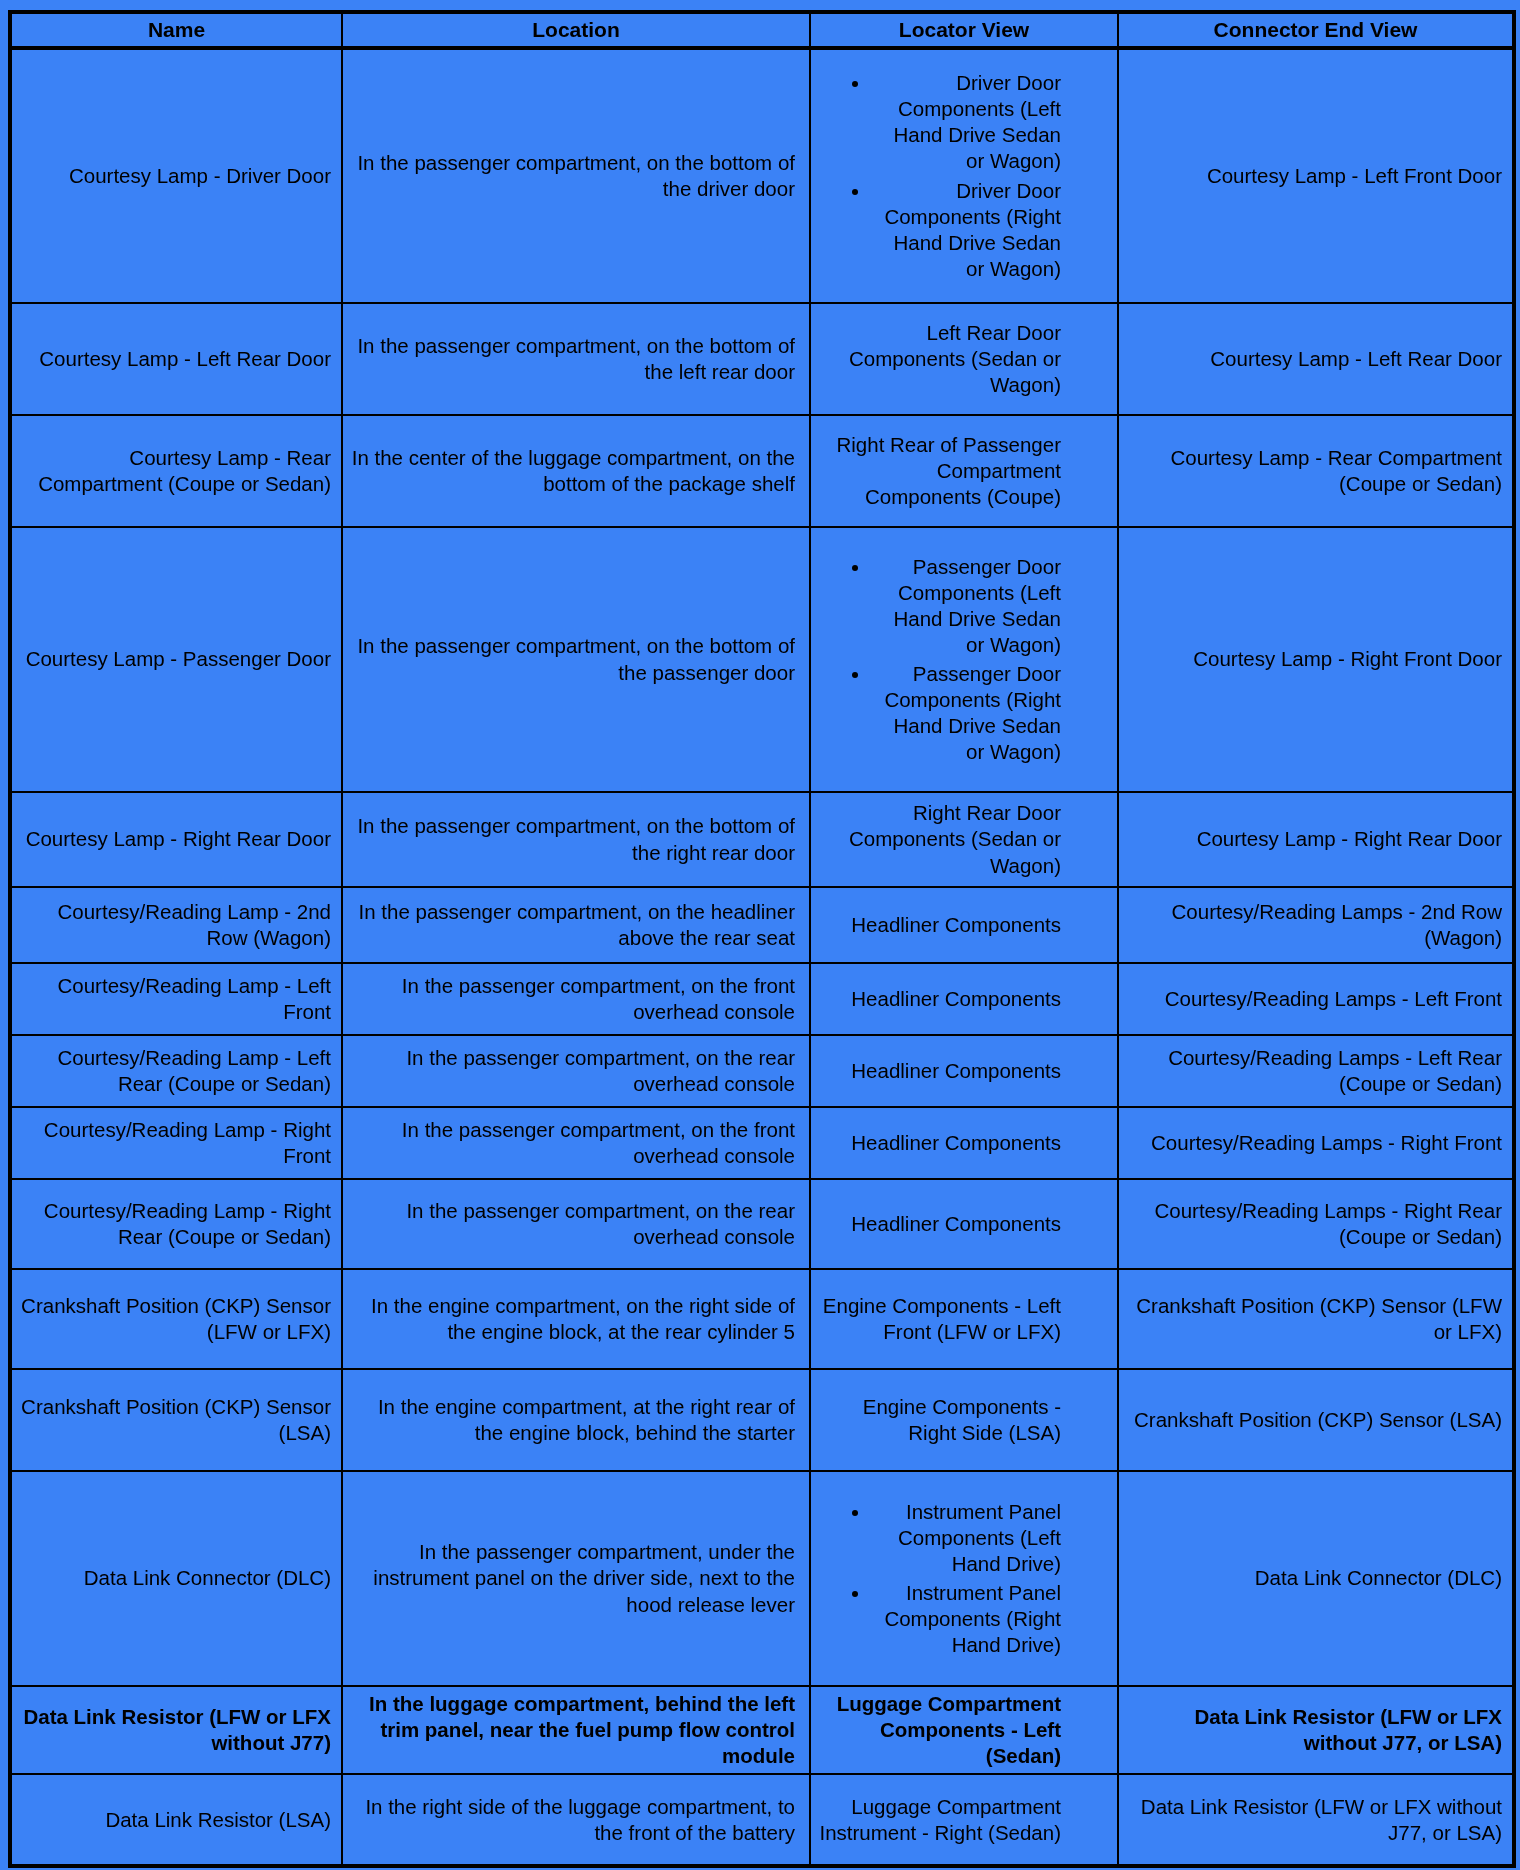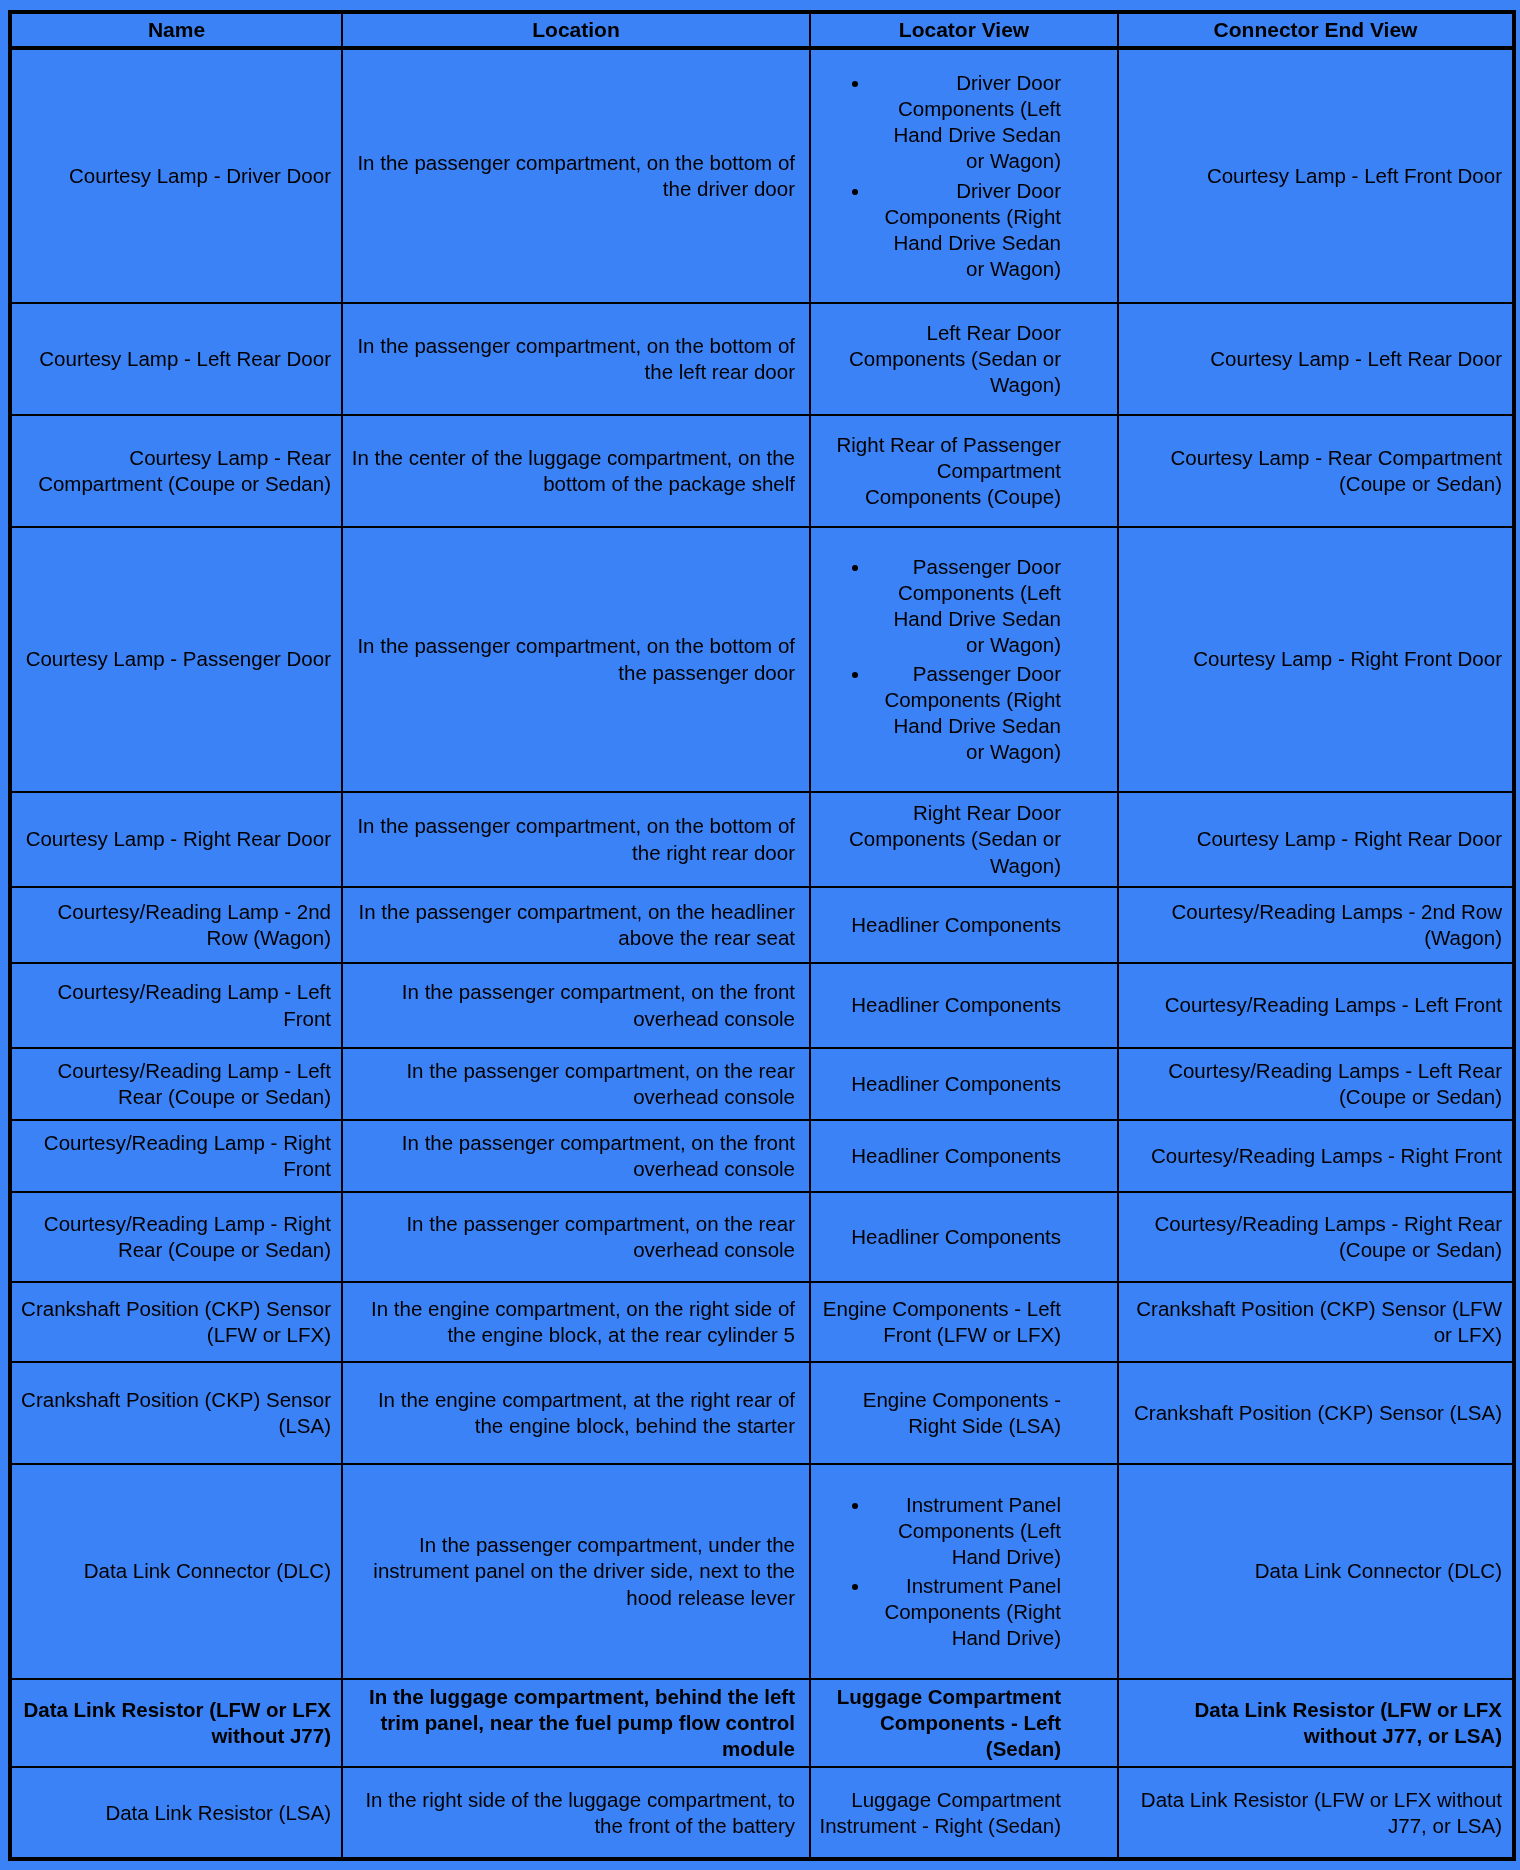--- a/index.html
+++ b/index.html
@@ -62,25 +62,25 @@
     margin: 3px 0;
   }
 
   
   tbody tr:nth-child(1)  { height: 255px; }
   tbody tr:nth-child(2)  { height: 112px; }
   tbody tr:nth-child(3)  { height: 112px; }
   tbody tr:nth-child(4)  { height: 265px; }
   tbody tr:nth-child(5)  { height: 95px;  }
   tbody tr:nth-child(6)  { height: 76px;  }
-  tbody tr:nth-child(7)  { height: 85px; margin-top: 47px;  }
+  tbody tr:nth-child(7)  { height: 72px; margin-top: 47px;  }
   tbody tr:nth-child(8)  { height: 72px; margin-top: 40px;  }
   tbody tr:nth-child(9)  { height: 72px;  }
   tbody tr:nth-child(10) { height: 90px;  }
-  tbody tr:nth-child(11) { height: 80px; }
+  tbody tr:nth-child(11) { height: 100px; }
   tbody tr:nth-child(12) { height: 102px; }
   tbody tr:nth-child(13) { height: 215px; }
   tbody tr:nth-child(14) { height: 78px; font-weight: bold;  }
   tbody tr:nth-child(15) { height: 92px;  }
 </style>
 </head>
 <body>
 
 <div class="page">
   <table class="locator-table">

